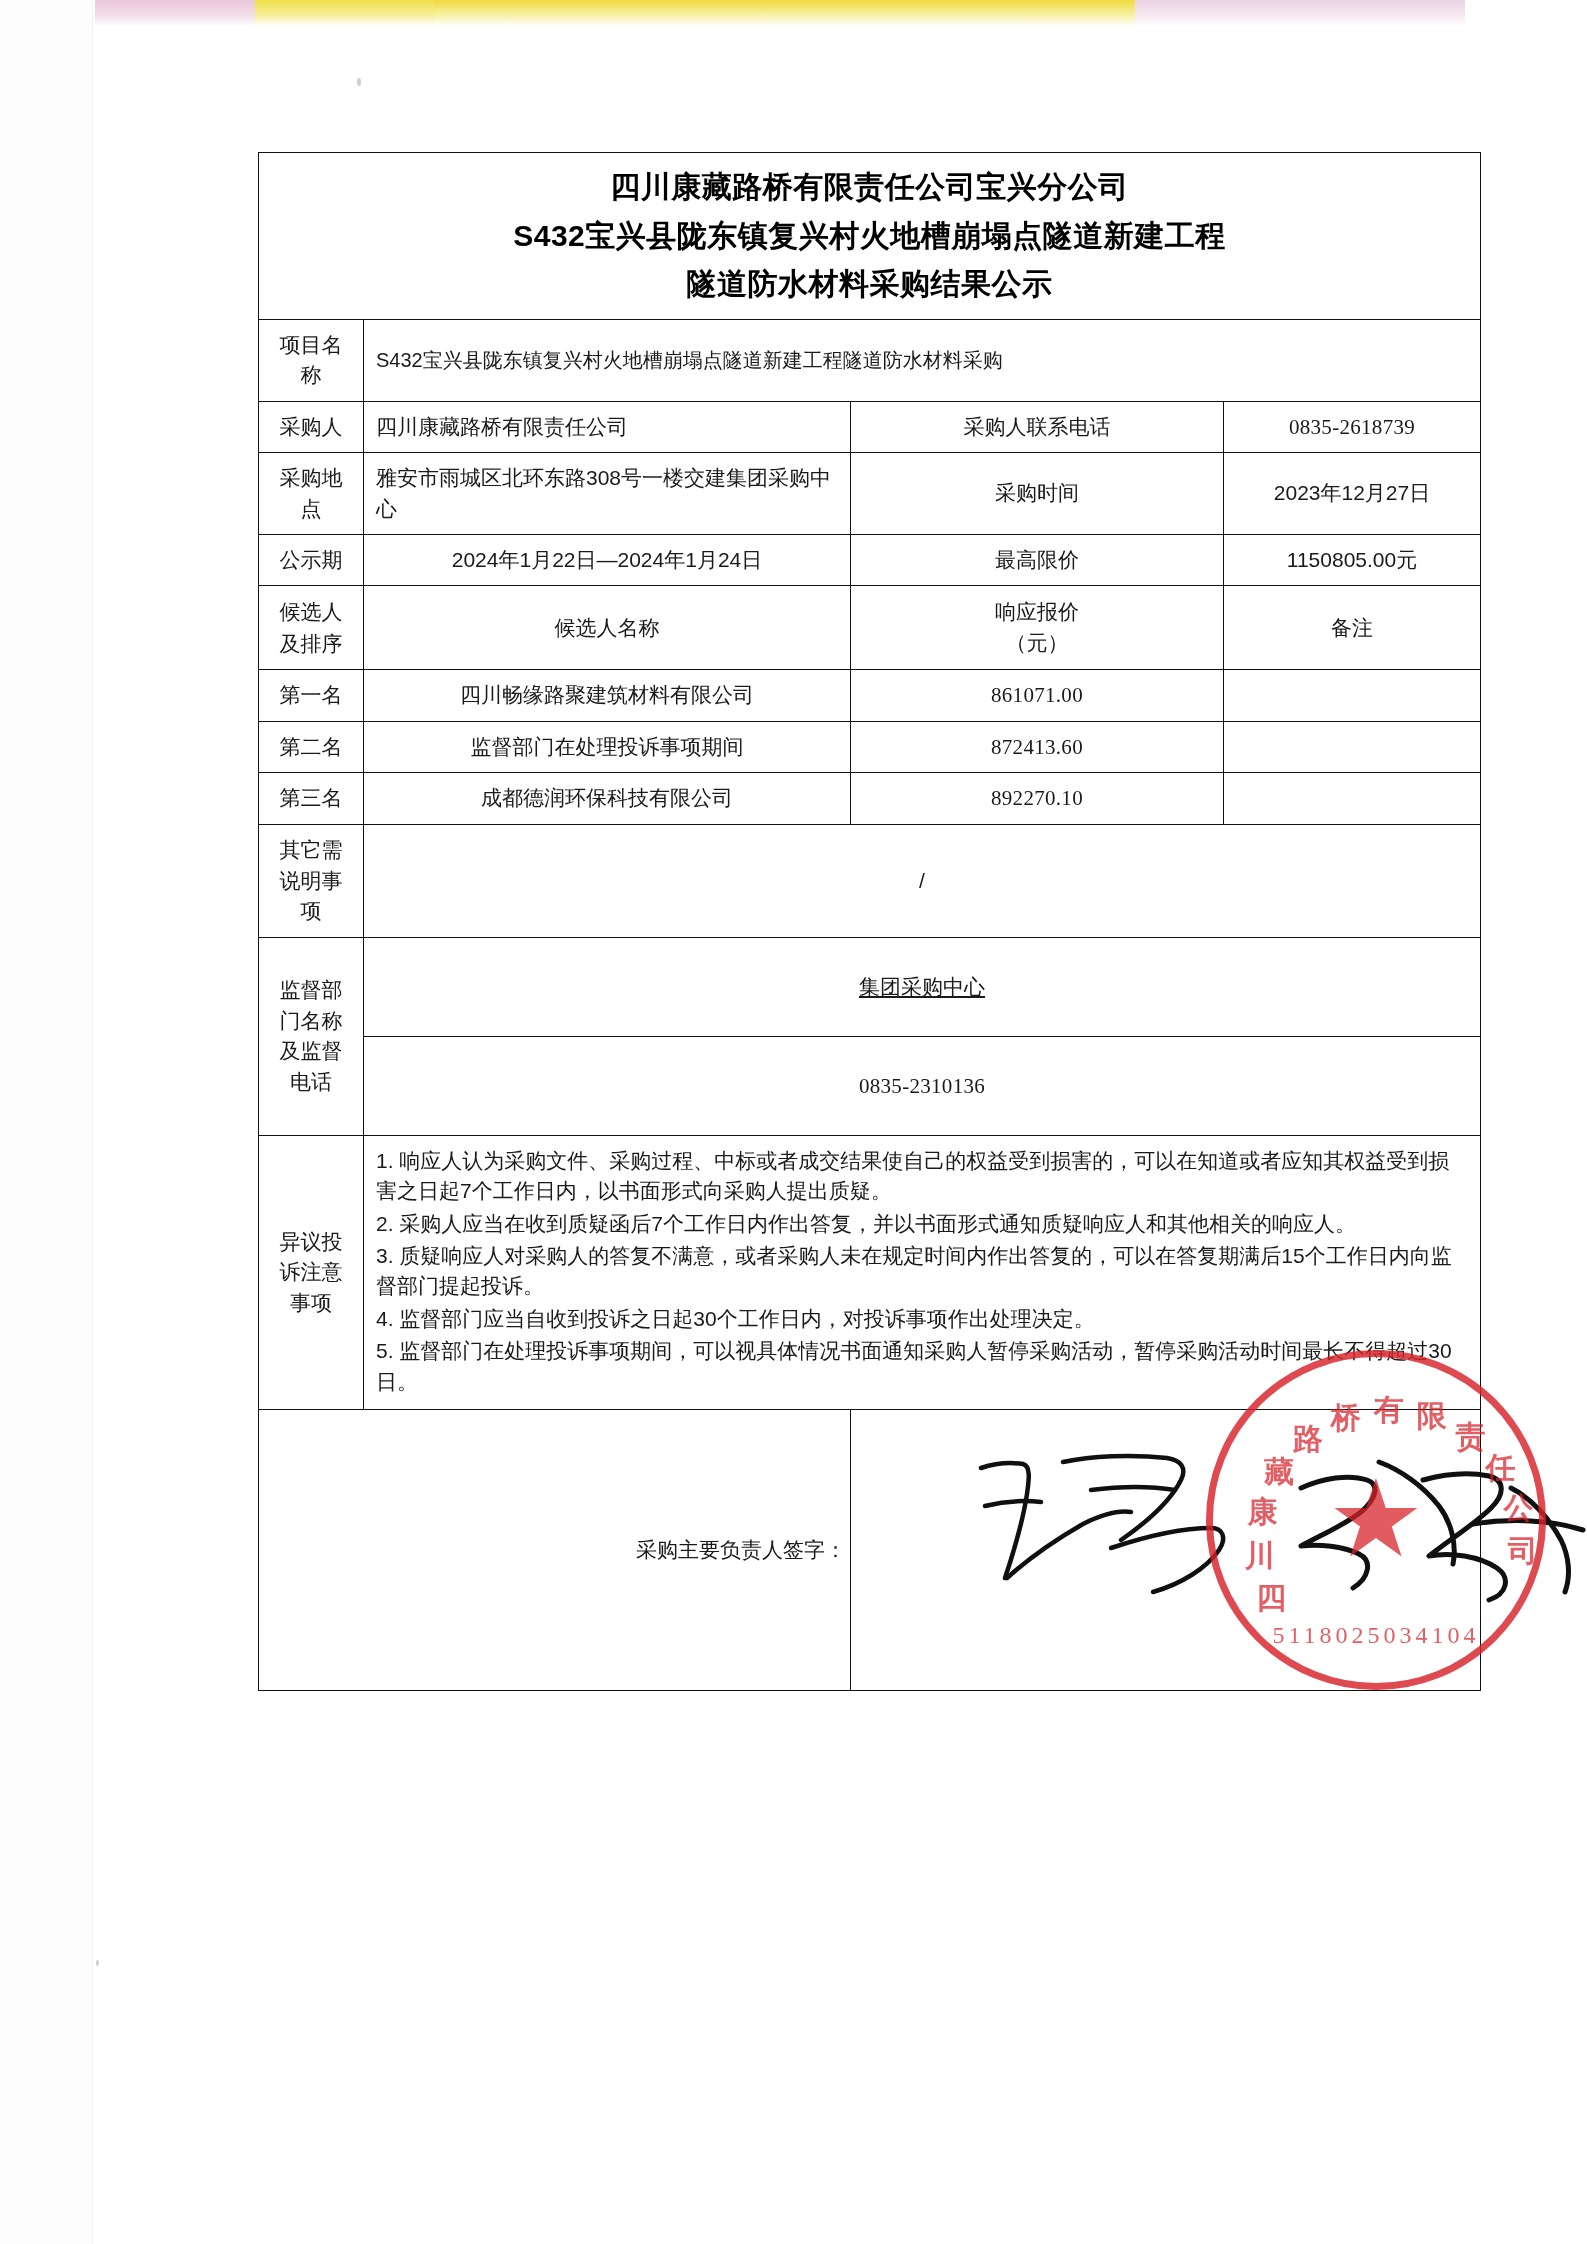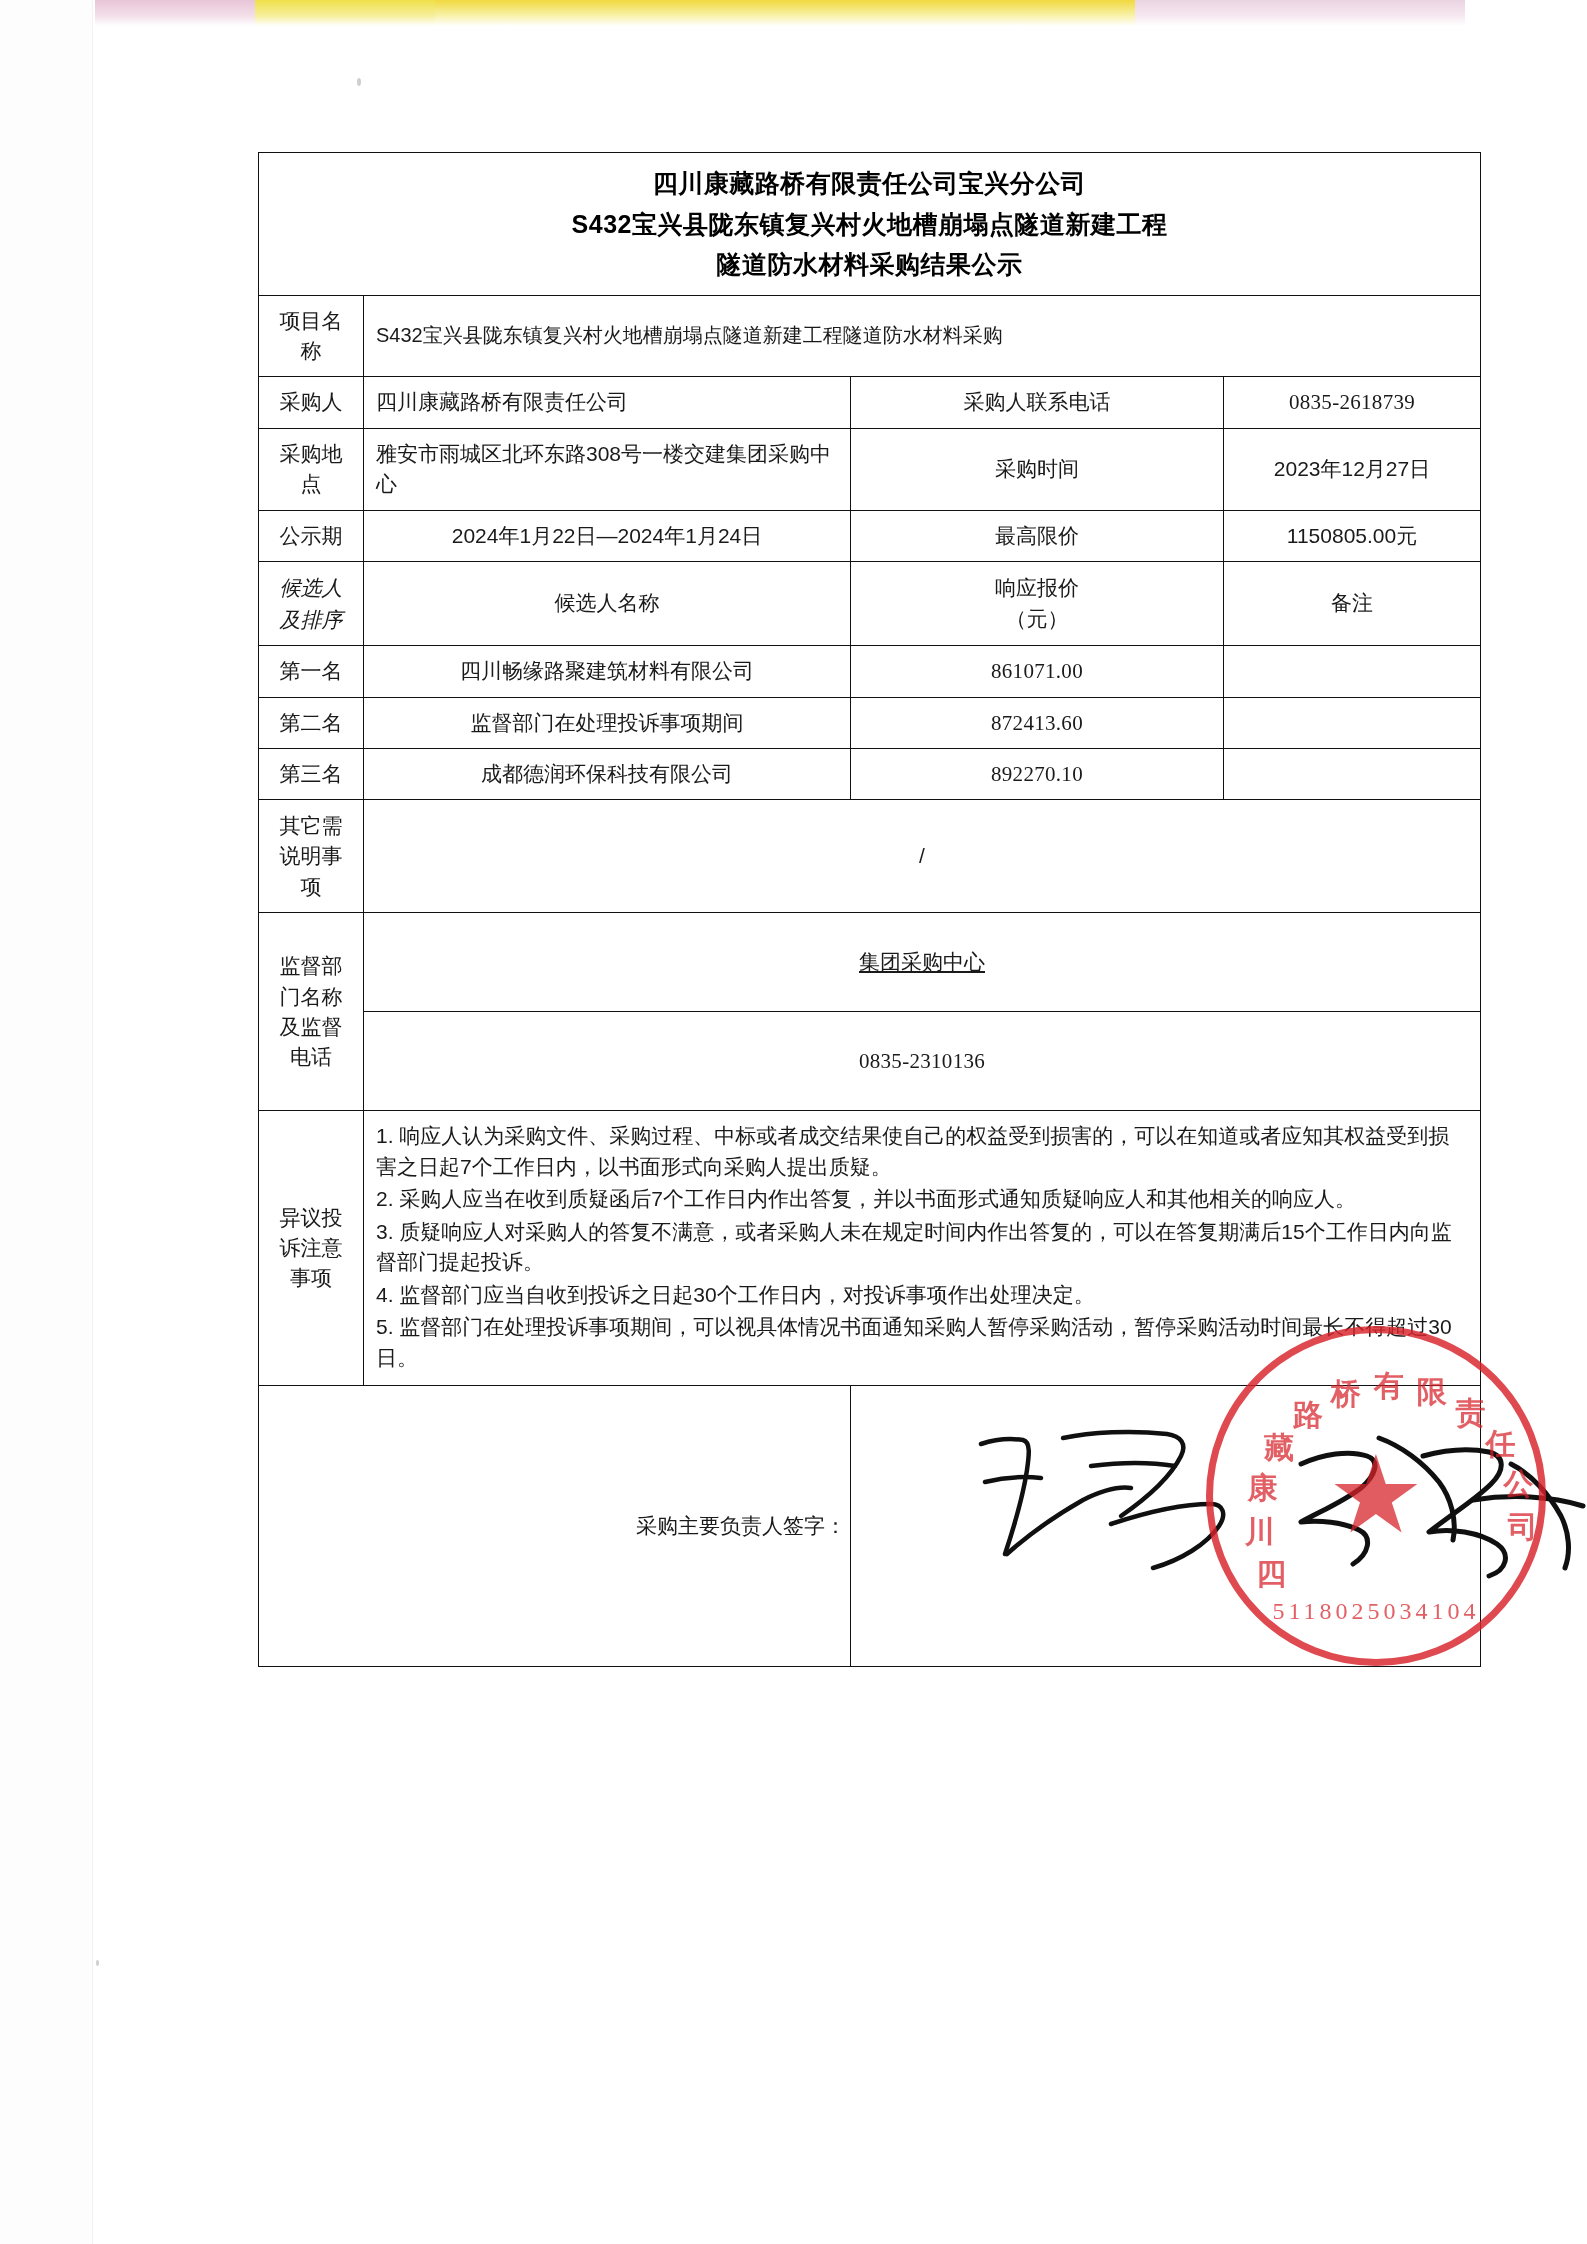--- a/index.html
+++ b/index.html
@@ -64,21 +64,21 @@
     line-height: 1.45;
   }
   .title-cell {
     text-align: center;
     padding: 26px 10px 24px 10px;
     border-bottom: 1.6px solid #111;
   }
   .title-line {
     font-family: "Liberation Sans", sans-serif;
     font-weight: bold;
-    font-size: 25px;
+    font-size: 30px;
     line-height: 1.62;
     letter-spacing: 0.5px;
     color: #000;
   }
   .lbl {
     text-align: center;
     padding-left: 14px;
     white-space: normal;
     font-size: 21px;
   }
@@ -222,21 +222,21 @@
   </tr>
 
   <tr>
     <td class="lbl cjk small-pad">公示期</td>
     <td class="ctr cjk small-pad">2024年1月22日—2024年1月24日</td>
     <td class="ctr cjk small-pad">最高限价</td>
     <td class="ctr cjk small-pad">1150805.00元</td>
   </tr>
 
   <tr>
-    <td class="lbl cjk small-pad" style="line-height:1.5;font-style:italic;">
+    <td class="lbl cjk small-pad" style="line-height:1.5;">
       <span>候选人及排序</span>
     </td>
     <td class="ctr cjk small-pad">候选人名称</td>
     <td class="ctr cjk small-pad">
       <div>响应报价</div>
       <div>（元）</div>
     </td>
     <td class="ctr cjk small-pad">备注</td>
   </tr>
 

